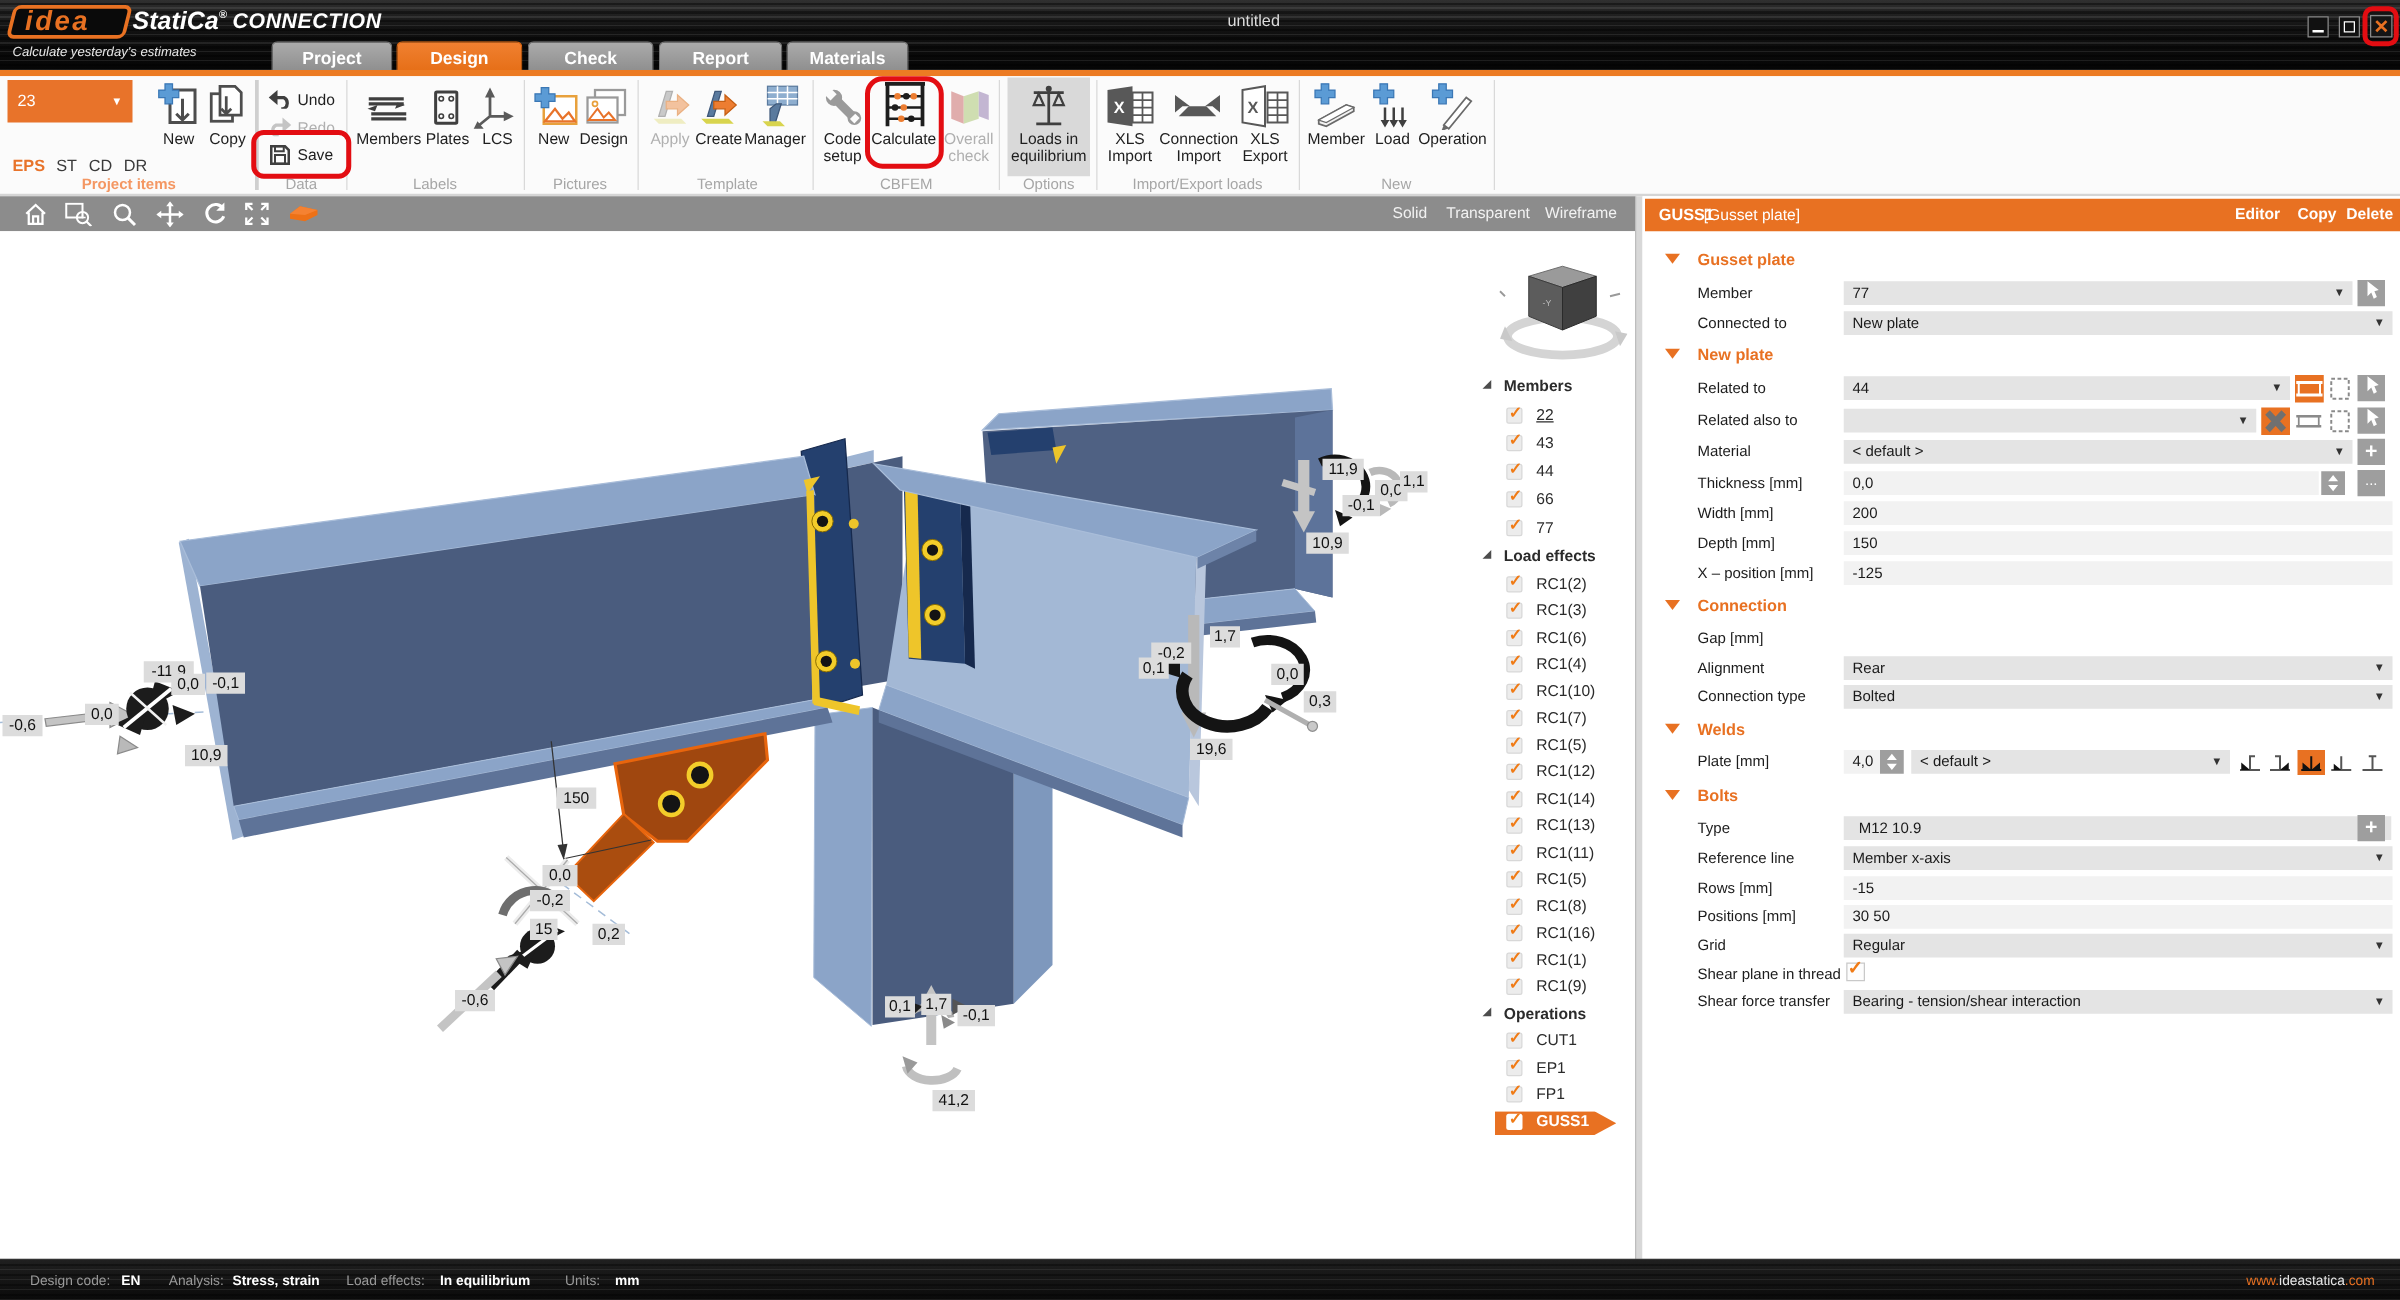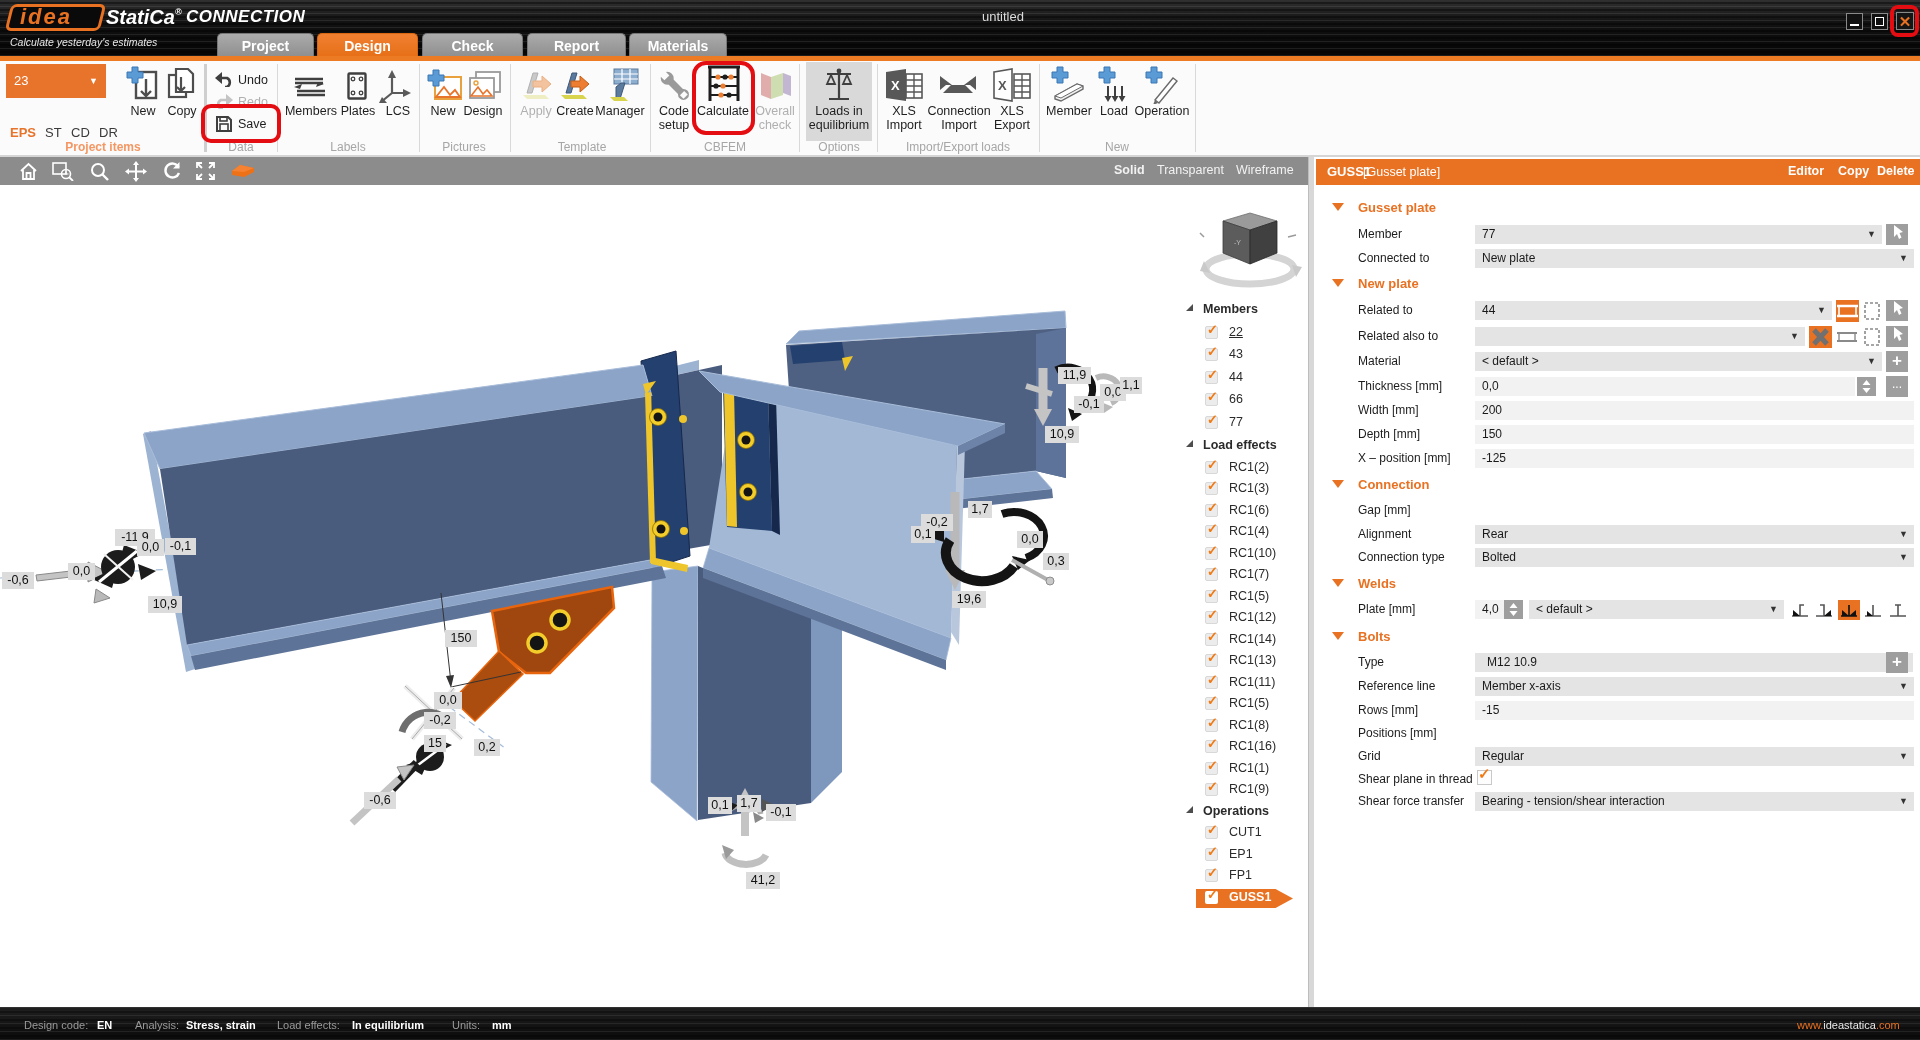--- a/index.html
+++ b/index.html
@@ -310,21 +310,21 @@
       <path d="M17.5 1 v6.5 h-6.5 z" fill="#fff"></path>
     </svg>
   <svg class="abs" style="left:195px; top:4px;" width="21" height="20">
       <path d="M2 7 V2 h5 M14 2 h5 v5 M19 13 v5 h-5 M7 18 H2 v-5" stroke="#fff" stroke-width="1.8" fill="none"></path>
       <path d="M2 2 l5 5 M19 2 l-5 5 M19 18 l-5 -5 M2 18 l5 -5" stroke="#fff" stroke-width="1.8"></path>
     </svg>
   <svg class="abs" style="left:230px; top:6px;" width="26" height="16">
       <path d="M2 8 L10 2 L24 5 L24 9 L14 14 L2 12 z" fill="#ed7117"></path>
       <path d="M2 8 L10 2 L24 5 L14 9 z" fill="#f58232"></path>
     </svg>
-  <span class="vmode" style="left:1114px; font-weight:bold;">Solid</span>
+  <span class="vmode" style="left:1114px; font-weight:normal;">Solid</span>
   <span class="vmode" style="left:1157px;">Transparent</span>
   <span class="vmode" style="left:1236px;">Wireframe</span>
 </div>
 
 <div id="viewport">
 <svg width="1308" height="822" viewBox="0 185 1308 822" style="position:absolute;left:0;top:0;">
 
   <line x1="0" y1="578" x2="232" y2="566" stroke="#a4bcd8" stroke-width="1.2" stroke-dasharray="7,5"></line>
   <line x1="440" y1="700" x2="505" y2="748" stroke="#a4bcd8" stroke-width="1.2" stroke-dasharray="7,5"></line>
 
@@ -661,20 +661,21 @@
   <div class="ptri" style="top:475px;"></div>
     <div class="psec" style="top:472px;">Bolts</div>
   <div class="plbl" style="top:498px;">Type</div>
   <div class="dd" style="left:161px; top:496px; width:438px;padding-left:12px;">M12 10.9<span class="car">▼</span></div>
   <div class="gbtn" style="left:572px; top:495px; font-size:17px; font-weight:bold; line-height:20px;">+</div>
   <div class="plbl" style="top:522px;">Reference line</div>
   <div class="dd" style="left:161px; top:520px; width:439px;">Member x-axis<span class="car">▼</span></div>
   <div class="plbl" style="top:546px;">Rows [mm]</div>
   <div class="inp" style="left:161px; top:544px; width:439px;">-15</div>
   <div class="plbl" style="top:569px;">Positions [mm]</div>
+  <div class="inp" style="left:161px; top:567px; width:439px;">30 50</div>
   <div class="plbl" style="top:592px;">Grid</div>
   <div class="dd" style="left:161px; top:590px; width:439px;">Regular<span class="car">▼</span></div>
   <div class="plbl" style="top:615px;">Shear plane in thread</div>
   <div class="abs" style="left:163px; top:613px; width:15px; height:15px; background:#fdfdfd; border:1px solid #c9c9c9;"></div>
   <div class="abs" style="left:164px; top:608px; font-size:15px; font-weight:bold; color:#f07b16;">✓</div>
   <div class="plbl" style="top:637px;">Shear force transfer</div>
   <div class="dd" style="left:161px; top:635px; width:439px;">Bearing - tension/shear interaction<span class="car">▼</span></div>
 </div>
 
 <div id="statusbar">

